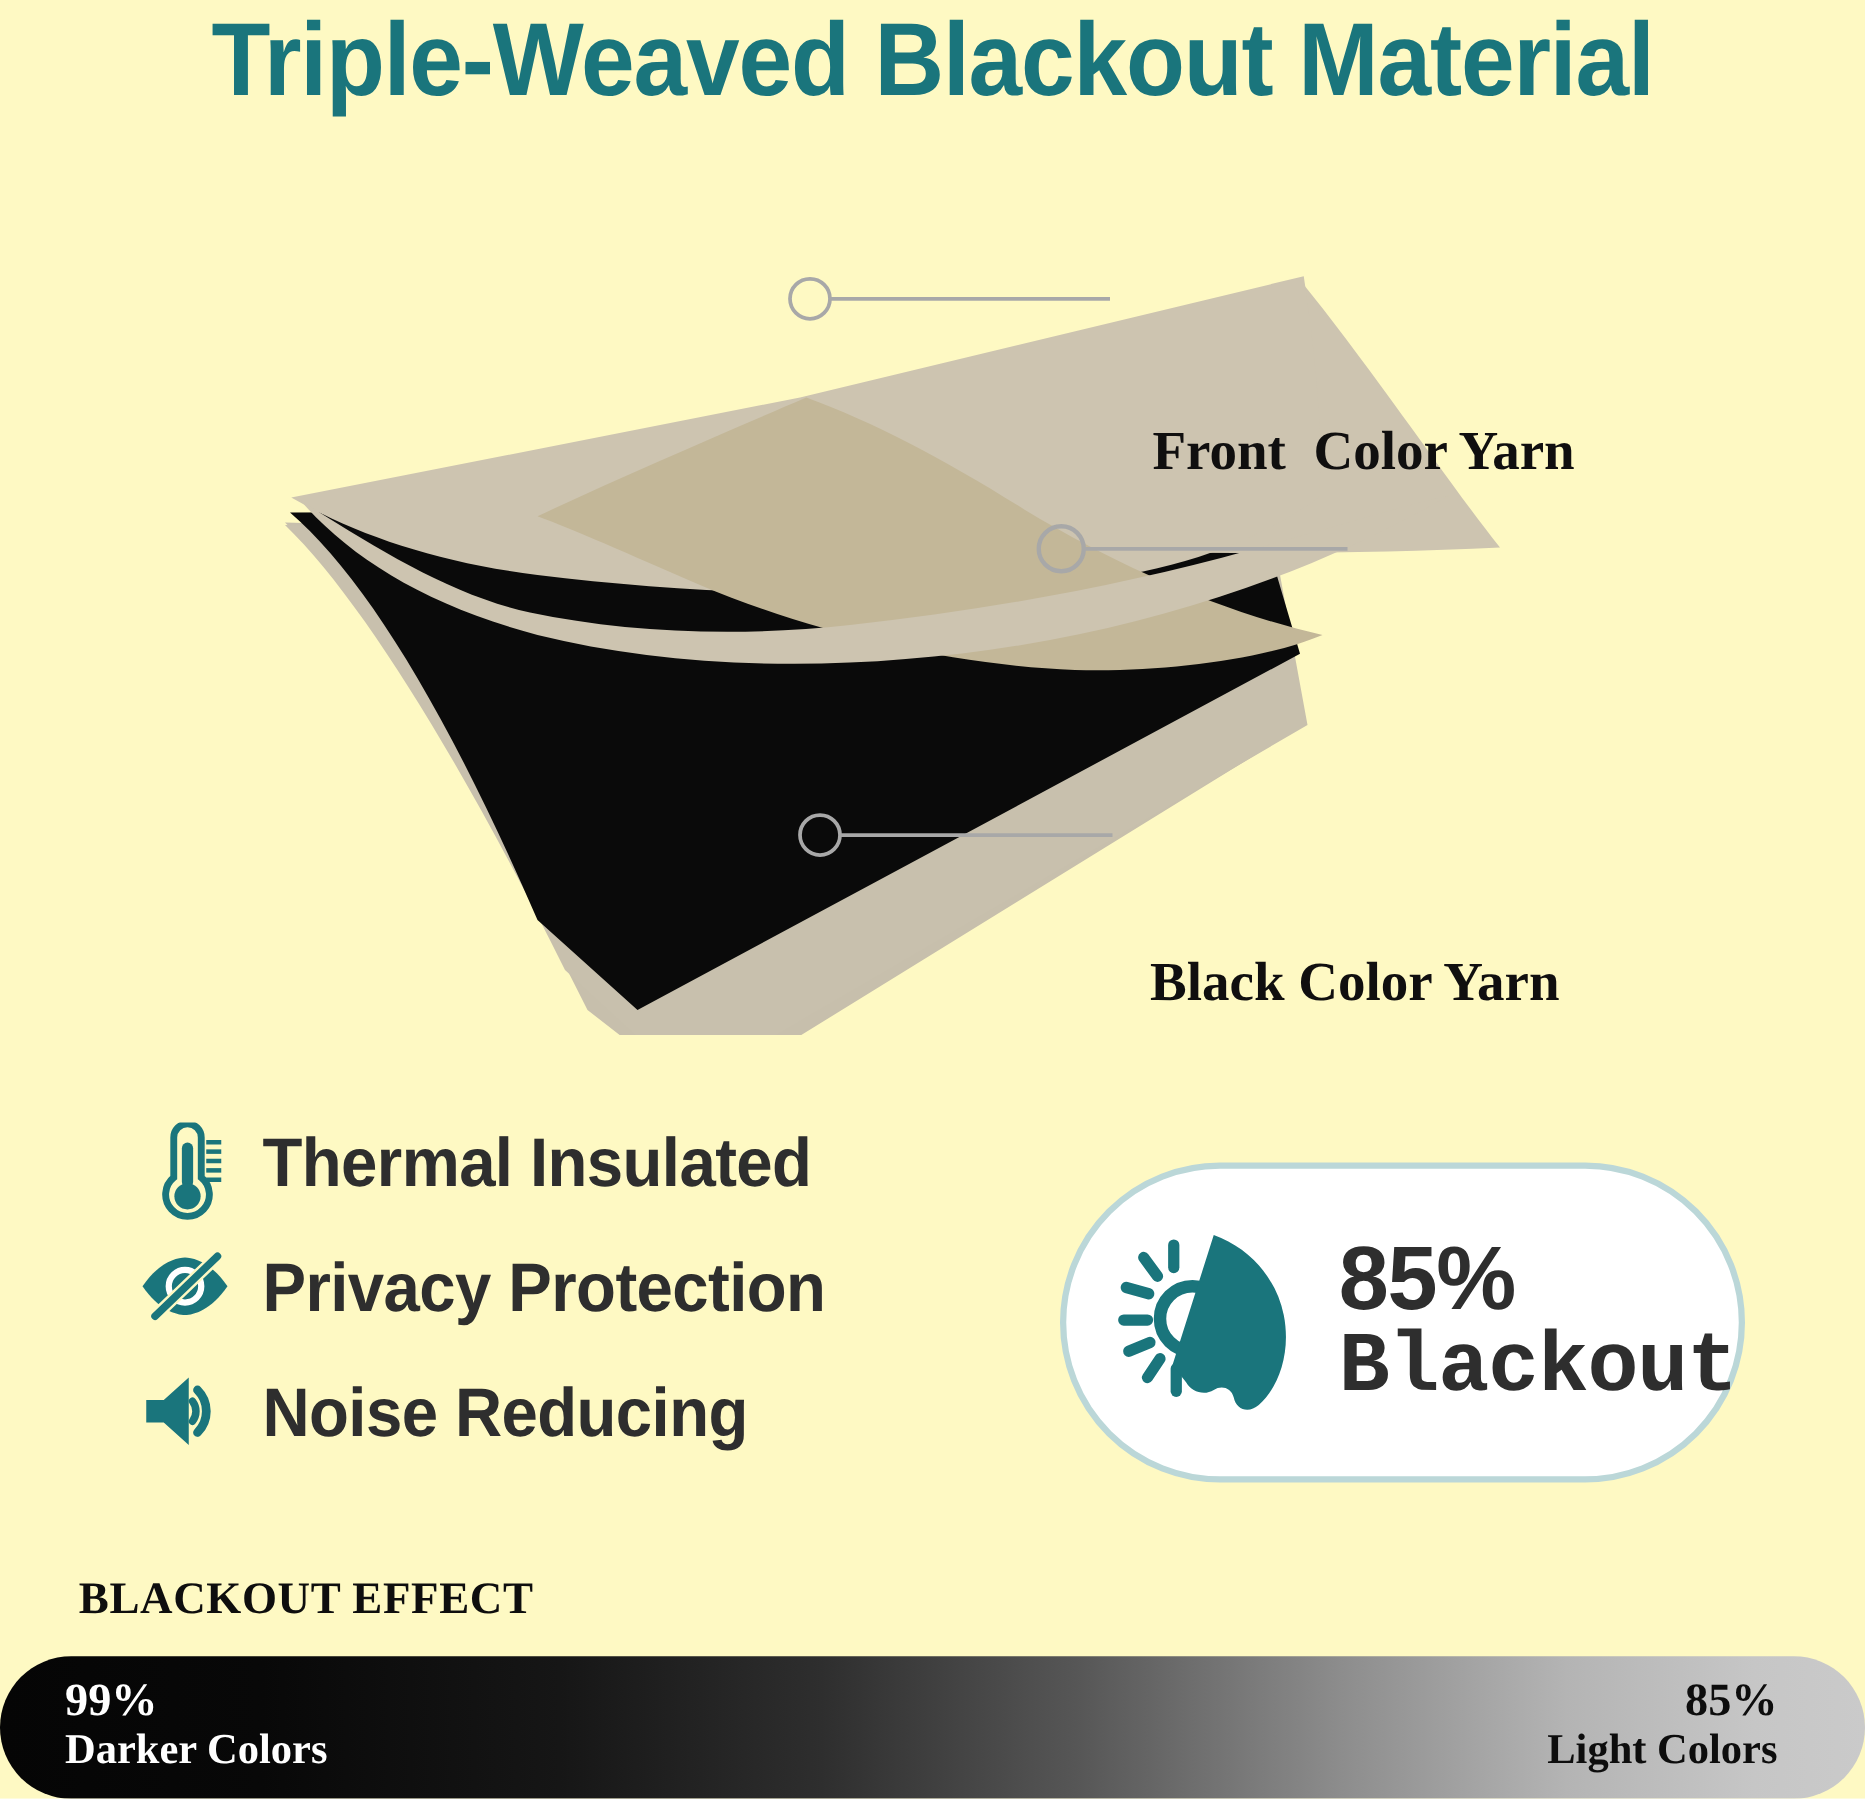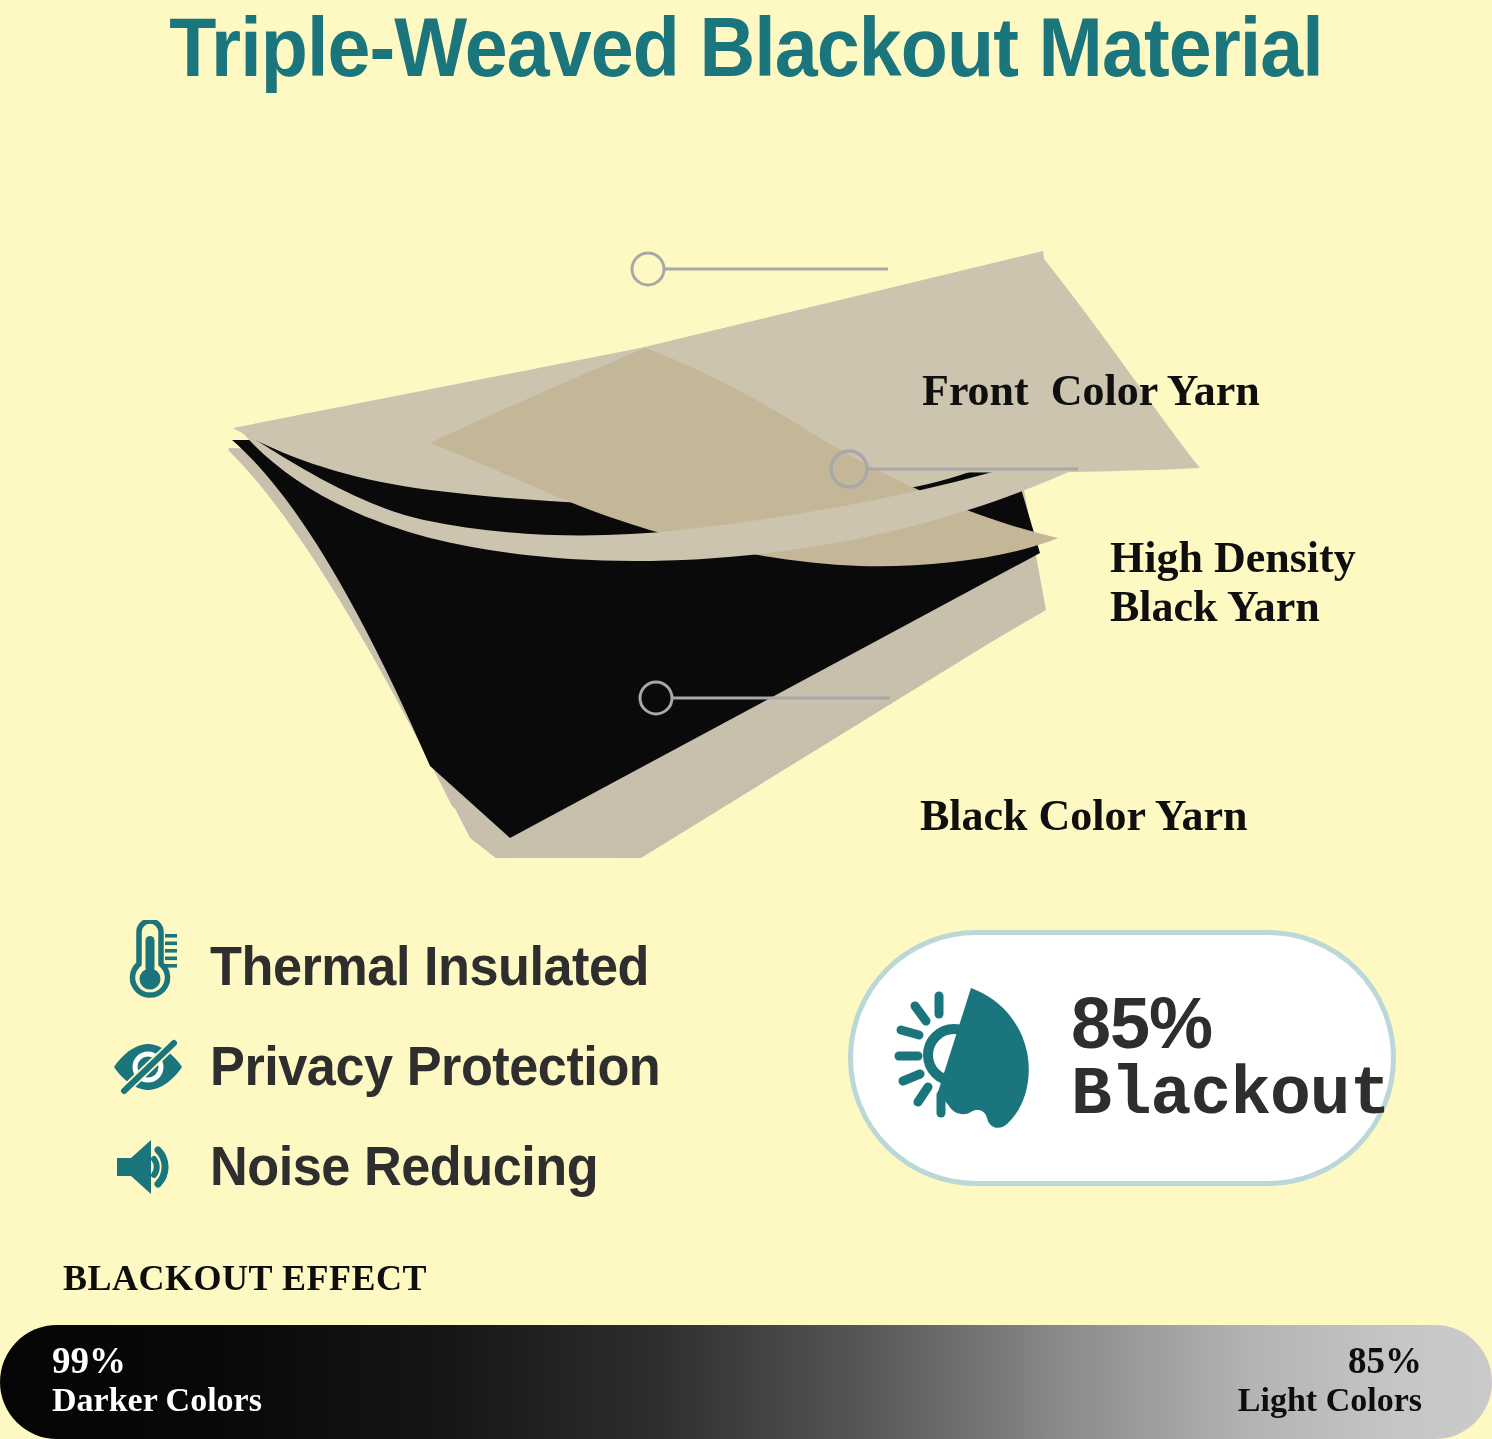--- a/index.html
+++ b/index.html
@@ -36,21 +36,21 @@
     letter-spacing: -1px;
     transform: scaleX(0.93);
     transform-origin: center center;
     white-space: nowrap;
   }
 
   
   #diagram {
     position: absolute;
     left: 0;
-    top: 138px;
+    top: 108px;
     width: 1492px;
     height: 720px;
   }
   #diagram svg { display: block; }
 
   .leader-label {
     position: absolute;
     font-family: "Liberation Serif", serif;
     font-weight: bold;
     color: #100f0f;
@@ -75,21 +75,21 @@
 
   
   #features {
     position: absolute;
     left: 108px;
     top: 898px;
     width: 700px;
   }
   .feature-row {
     display: flex;
-    align-items: flex-end;
+    align-items: flex-start;
     height: 100px;
   }
   .feature-icon {
     width: 80px;
     flex: 0 0 80px;
     display: flex;
     align-items: center;
     justify-content: center;
   }
   .feature-label {
@@ -260,21 +260,20 @@
         <line x1="867" y1="331" x2="1078" y2="331" stroke-width="3"></line>
       </g>
       <g stroke="#a8a8a8" fill="none">
         <circle cx="656" cy="560" r="16" stroke-width="3" fill="none"></circle>
         <line x1="672" y1="560" x2="890" y2="560" stroke-width="3"></line>
       </g>
     </svg>
 
     <div class="leader-label" id="label-front">Front  Color Yarn</div>
 
-    <div class="leader-label" id="label-high-density"><span>High Density</span><br><span>Black Yarn</span></div>
 
     <div class="leader-label" id="label-back">Black Color Yarn</div>
   </div>
 
   <div id="features">
 
     <div class="feature-row">
       <div class="feature-icon">
         <svg width="62" height="78" viewBox="0 0 62 78" xmlns="http://www.w3.org/2000/svg">
           <g fill="none" stroke="#1a757c" stroke-width="5.5">

